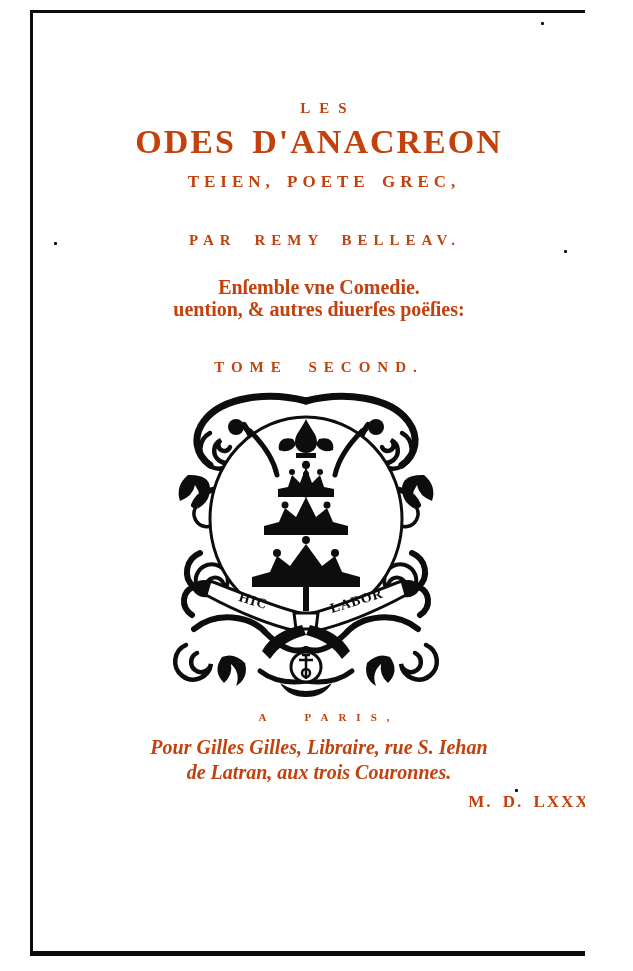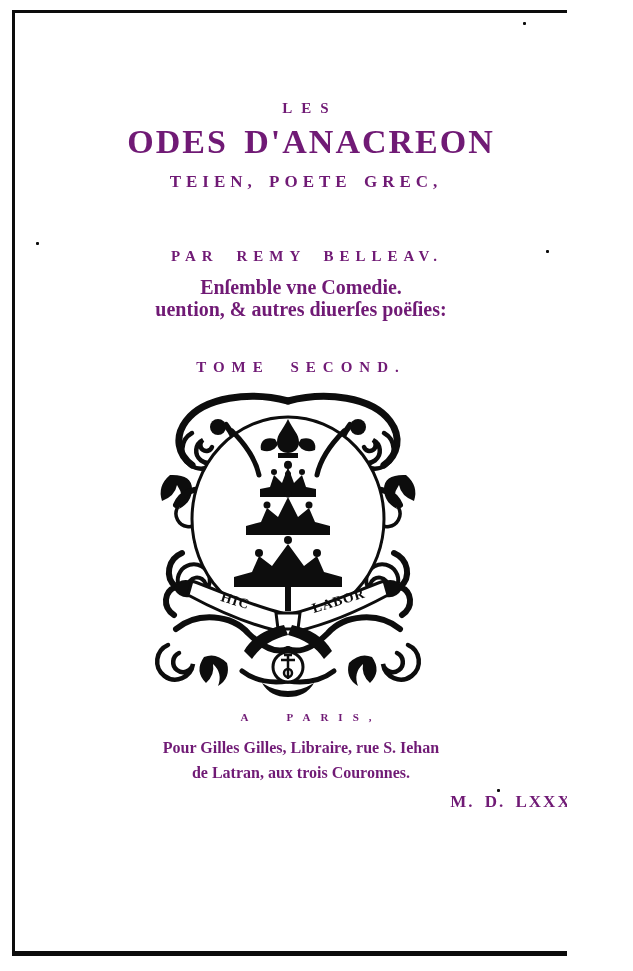--- a/index.html
+++ b/index.html
@@ -1,48 +1,49 @@
 <!DOCTYPE html>
 <html><head>
 <meta charset="utf-8">
 <style>
   html, body { margin:0; padding:0; background:#ffffff; }
   .page {
     position: relative;
     width: 567px; height: 971px;
     background: #ffffff;
-    color: #701a75;
+    color: #c2410c;
     font-family: "Liberation Serif", "DejaVu Serif", serif;
     overflow: hidden;
+    margin-left: 18px;
   }
   .frame {
     position: absolute;
     left: 12px; top: 10px;
     width: 608px; height: 946px;
     box-sizing: border-box;
     border: solid #0c0c0c;
     border-width: 3px 4px 5px 3px;
   }
   .line {
     position: absolute;
     left: 12px; width: 578px;
     text-align: center;
     white-space: nowrap;
     font-weight: bold;
   }
   .half-title   { top: 100px; font-size: 15px; letter-spacing: 9px;  padding-left: 9px; }
-  .main-title   { top: 123px; font-size: 34px; letter-spacing: 2px; word-spacing: 6px; padding-left: 10px; }
+  .main-title   { top: 123px; font-size: 34px; letter-spacing: 2px; word-spacing: 6px; padding-left: 0; }
   .subtitle     { top: 172px; font-size: 17px; letter-spacing: 5px; word-spacing: 3px; padding-left: 5px; }
   .translation  { top: 197px; font-size: 22px; }
-  .author       { top: 248px; font-size: 15px; letter-spacing: 6px; word-spacing: 8px; padding-left: 6px; }
+  .author       { top: 232px; font-size: 15px; letter-spacing: 6px; word-spacing: 8px; padding-left: 6px; }
   .desc         { top: 277px; font-size: 20px; line-height: 21.5px; }
   .desc div     { white-space: nowrap; }
   .volume       { top: 359px; font-size: 15px; letter-spacing: 7px; word-spacing: 10px; }
   .city         { top: 711px; font-size: 11px; letter-spacing: 10px; word-spacing: 16px; padding-left: 10px; }
-  .publisher    { top: 735px; font-size: 16px; line-height: 25px; }
+  .publisher    { top: 735px; font-size: 20px; line-height: 25px; font-style: italic; }
   .date         { top: 792px; font-size: 17px; letter-spacing: 2px; word-spacing: 4px; text-align: right; }
   .device {
     position: absolute;
     left: 146px; top: 389px;
     width: 284px; height: 316px;
   }
   .speck {
     position: absolute;
     background: #0c0c0c;
     width: 3px; height: 3px;

